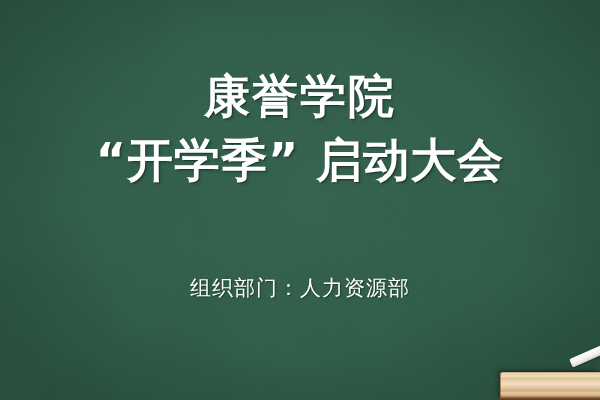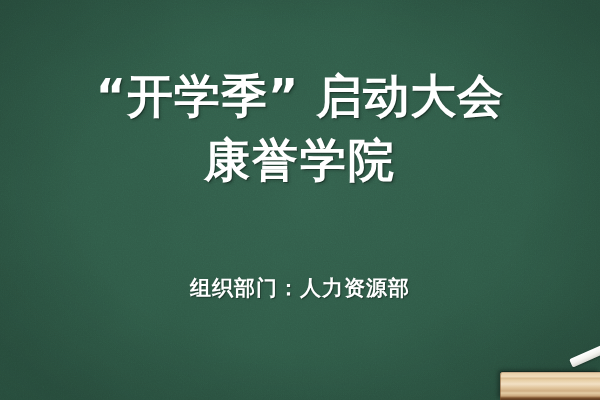--- a/index.html
+++ b/index.html
@@ -81,21 +81,21 @@
     letter-spacing: 1px;
   }
 
   .subtitle {
     position: absolute;
     top: 274px;
     left: 0;
     right: 0;
     text-align: center;
     color: #ffffff;
-    font-weight: bold;
+    font-weight: normal;
     font-size: 21px;
     line-height: 28px;
     letter-spacing: 1px;
     white-space: nowrap;
     text-shadow:
       1px 1px 0 rgba(0,0,0,0.26),
       1px 1px 3px rgba(0,0,0,0.18);
   }
 
   
@@ -177,22 +177,22 @@
         </feComponentTransfer>
       </filter>
     </defs>
     <rect width="600" height="400" filter="url(#smudge)"></rect>
     <rect width="600" height="400" filter="url(#grain)"></rect>
   </svg>
 
   <div class="content">
 
     <div class="title-block">
+      <div class="title-line line1">康誉学院</div>
       <div class="title-line line2">“开学季” 启动大会</div>
-      <div class="title-line line1">康誉学院</div>
     </div>
 
     <div class="subtitle">组织部门：人力资源部</div>
 
   </div>
 
   <div class="ledge">
     <div class="ledge-lip"></div>
   </div>
 

